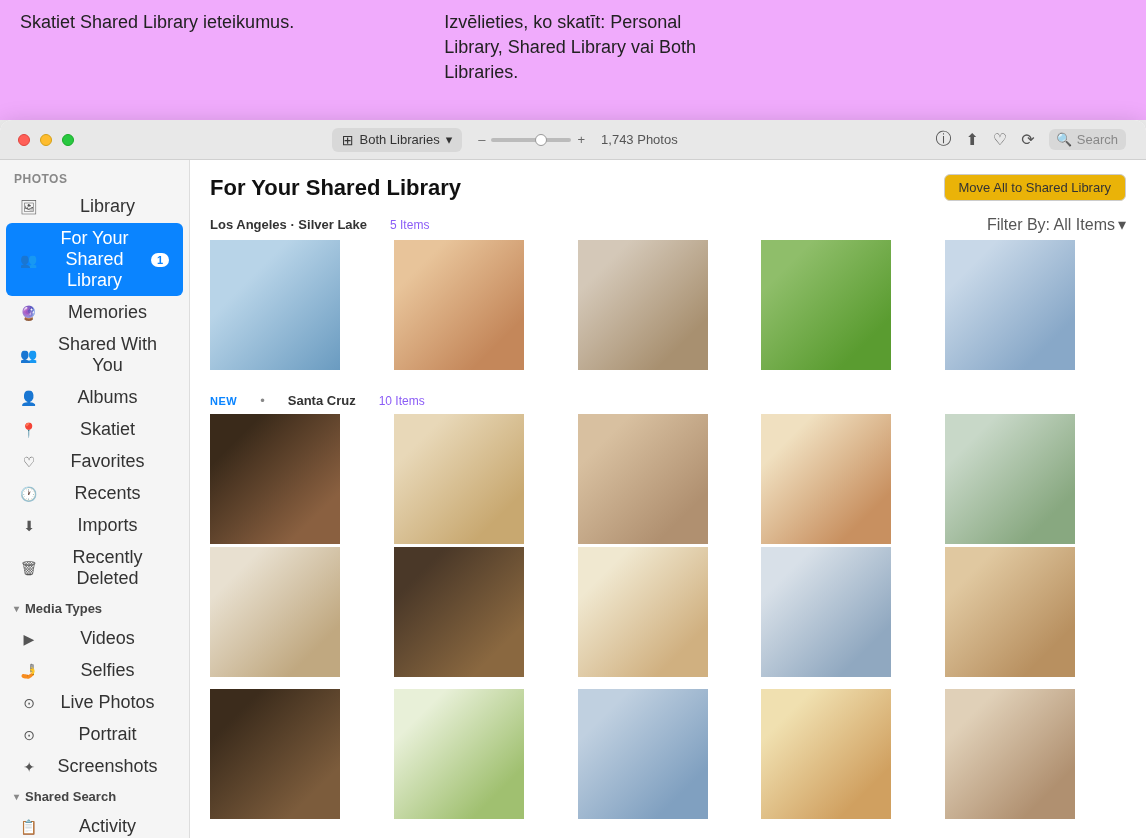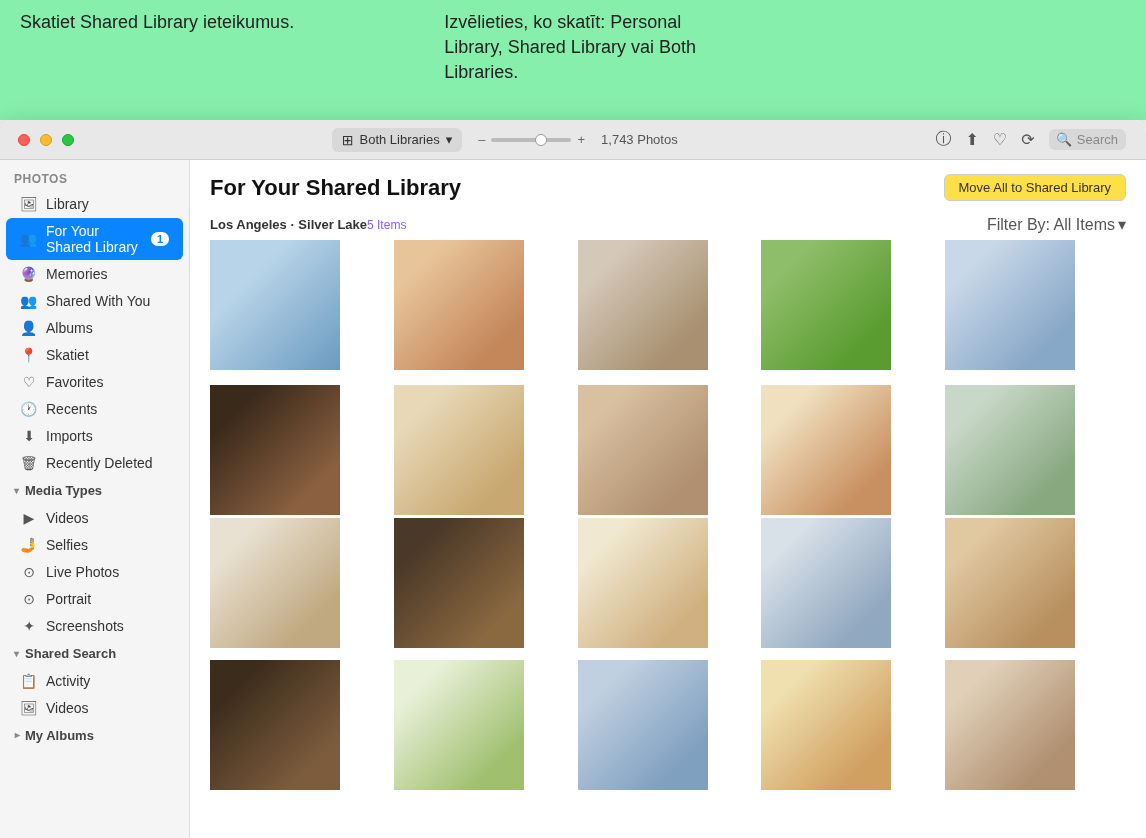--- a/index.html
+++ b/index.html
@@ -12,21 +12,21 @@
       position: relative;
     }
 
     
     .tooltip-area {
       position: absolute;
       top: 0;
       left: 0;
       width: 1146px;
       height: 120px;
-      background: #86efac;
+      background: #f0abfc;
       display: flex;
       align-items: flex-start;
       padding: 10px 20px;
       gap: 150px;
     }
     .tooltip-text {
       font-size: 18px;
       color: #222;
       max-width: 280px;
       line-height: 1.4;
@@ -186,21 +186,22 @@
     .sidebar-item.active .sidebar-item-icon { color: #fff; }
     .sidebar-item-icon {
       font-size: 14px;
       color: #555;
       width: 18px;
       text-align: center;
       flex-shrink: 0;
     }
     .sidebar-item-label {
       flex: 1;
-      font-size: 14px;
+      font-size: 18px;
+      text-align: center;
     }
     .sidebar-badge {
       background: #0a84ff;
       color: #fff;
       border-radius: 10px;
       padding: 1px 6px;
       font-size: 11px;
       font-weight: 600;
     }
     .sidebar-item.active .sidebar-badge {
@@ -231,33 +232,33 @@
       align-items: center;
       justify-content: space-between;
       padding: 14px 20px 6px 20px;
     }
     .main-title {
       font-size: 22px;
       font-weight: 700;
       color: #111;
     }
     .move-btn {
-      background: #fde047;
+      background: #eab308;
       border: 1px solid #ccc;
       border-radius: 6px;
       padding: 5px 14px;
       font-size: 13px;
       color: #333;
       cursor: pointer;
     }
     .section-header {
       display: flex;
       align-items: center;
       padding: 8px 20px 6px 20px;
-      gap: 0;
+      gap: 23px;
     }
     .section-location {
       font-size: 13px;
       font-weight: 600;
       color: #333;
     }
     .section-count {
       font-size: 12px;
       color: #8b5cf6;
     }
@@ -476,20 +477,26 @@
       </div>
 
       <div class="photo-grid" style="grid-template-rows: auto auto; grid-template-columns: repeat(5,1fr);">
         <div class="photo-cell p1" style="grid-row:span 1; height:130px;"></div>
         <div class="photo-cell p2" style="height:130px;"></div>
         <div class="photo-cell p3" style="height:130px;"></div>
         <div class="photo-cell p4" style="height:130px;"></div>
         <div class="photo-cell p5" style="height:130px;"></div>
       </div>
 
+      <div class="section-header">
+        <span class="section-new">NEW</span>
+        <span style="font-size:13px;color:#888;">•</span>
+        <span class="section-location">Santa Cruz</span>
+        <span class="section-count">10 Items</span>
+      </div>
 
       <div style="padding: 0 20px; display:grid; grid-template-columns: repeat(5,1fr); grid-template-rows: 130px 130px; gap:3px; margin-bottom:12px;">
         <div class="photo-cell p6" style="height:100%;"></div>
         <div class="photo-cell p7" style="height:100%;"></div>
         <div class="photo-cell p8" style="height:100%;"></div>
         <div class="photo-cell p9" style="height:100%;"></div>
         <div class="photo-cell p10" style="height:100%;"></div>
         <div class="photo-cell p11" style="height:100%;"></div>
         <div class="photo-cell p12" style="height:100%;"></div>
         <div class="photo-cell p13" style="height:100%;"></div>

